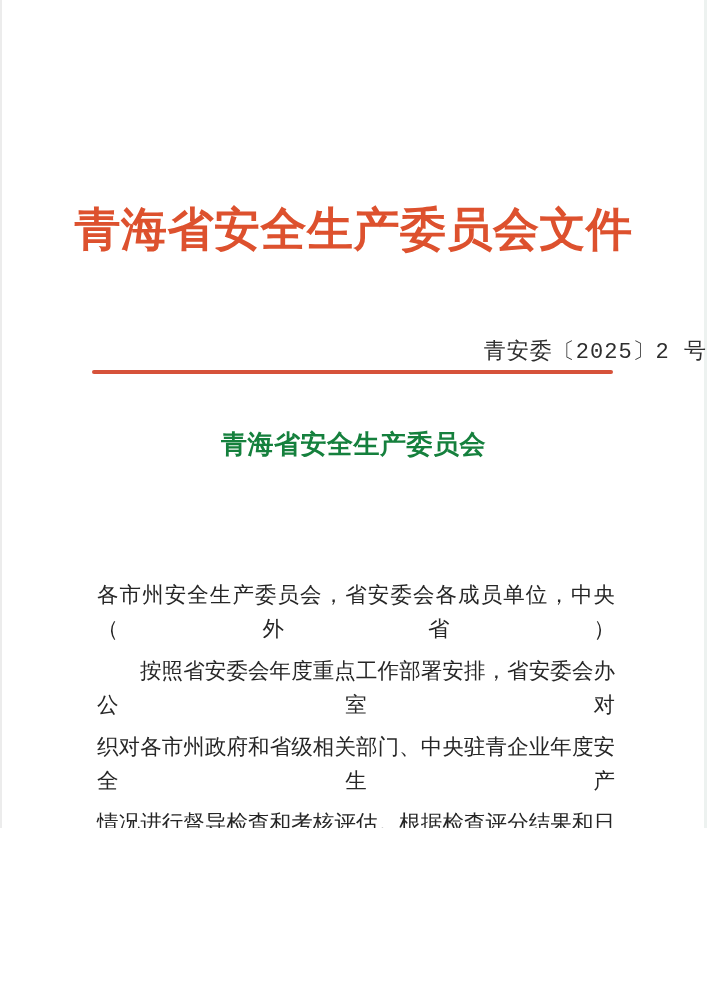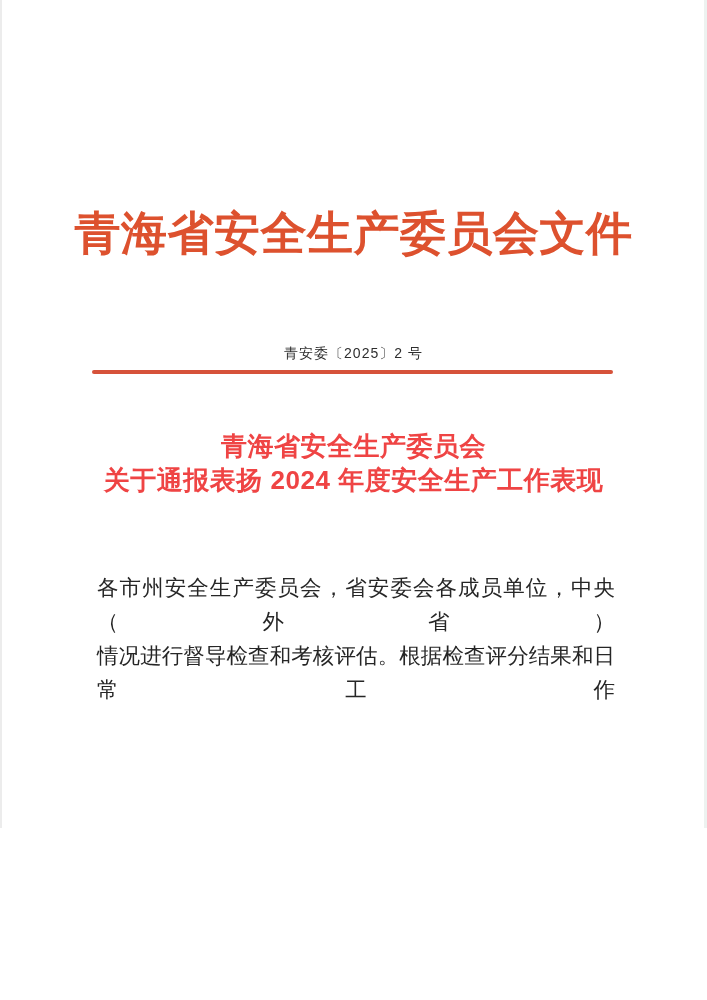--- a/index.html
+++ b/index.html
@@ -6,21 +6,21 @@
     margin: 0;
     padding: 0;
     background: #ffffff;
   }
   .page {
     position: relative;
     width: 707px;
     height: 828px;
     background: #ffffff;
     overflow: hidden;
-    font-family: Liberation Sans, sans-serif;
+    font-family: Liberation Mono, monospace;
   }
   
   .edge-left {
     position: absolute;
     left: 0; top: 0; bottom: 0;
     width: 2px;
     background: #ececec;
   }
   .edge-right {
     position: absolute;
@@ -41,22 +41,22 @@
     color: #dd512e;
     letter-spacing: 0.5px;
     white-space: nowrap;
   }
 
   .doc-number {
     position: absolute;
     top: 340px;
     left: 0;
     width: 100%;
-    text-align: center;
-    font-size: 14px;
+    text-align: right;
+    font-size: 22px;
     line-height: 26px;
     color: #2e2e2e;
     letter-spacing: 1px;
   }
 
   .red-rule {
     position: absolute;
     top: 370px;
     left: 92px;
     width: 521px;
@@ -67,41 +67,42 @@
 
   .doc-title {
     position: absolute;
     top: 429px;
     left: 0;
     width: 100%;
     text-align: center;
     font-size: 26px;
     line-height: 34px;
     font-weight: 700;
-    color: #ef4444;
+    color: #15803d;
     letter-spacing: 0.5px;
   }
   .doc-title .title-line { white-space: nowrap; }
 
   .body-text {
     position: absolute;
     top: 571px;
     left: 97px;
     width: 518px;
     font-size: 21.5px;
     line-height: 34px;
     color: #262626;
   }
   .body-text .line {
     white-space: nowrap;
   }
   .body-text .line.jl {
     white-space: normal;
     text-align: justify;
     text-align-last: justify;
+    margin-top: 8px;
   }
   .body-text .line.indent {
     text-indent: 43px;
   }
 
   .page-number {
     position: absolute;
     top: 933px;
     left: 535px;
     font-size: 17px;
@@ -119,23 +120,24 @@
   <div class="edge-right"></div>
 
   <div class="letterhead">青海省安全生产委员会文件</div>
 
   <div class="doc-number">青安委〔2025〕2 号</div>
 
   <div class="red-rule"></div>
 
   <div class="doc-title">
     <div class="title-line">青海省安全生产委员会</div>
-    <div class="title-line">关于通报表扬 2024 年度安全生产工作表现</div>
   </div>
 
   <div class="body-text">
     <div class="line jl">各市州安全生产委员会，省安委会各成员单位，中央（外省）</div>
+    <div class="line jl indent">按照省安委会年度重点工作部署安排，省安委会办公室对</div>
+    <div class="line jl">织对各市州政府和省级相关部门、中央驻青企业年度安全生产</div>
     <div class="line jl">情况进行督导检查和考核评估。根据检查评分结果和日常工作</div>
 
   </div>
 
   <div class="page-number">— 1 —</div>
 </div>
 
 </body></html>

